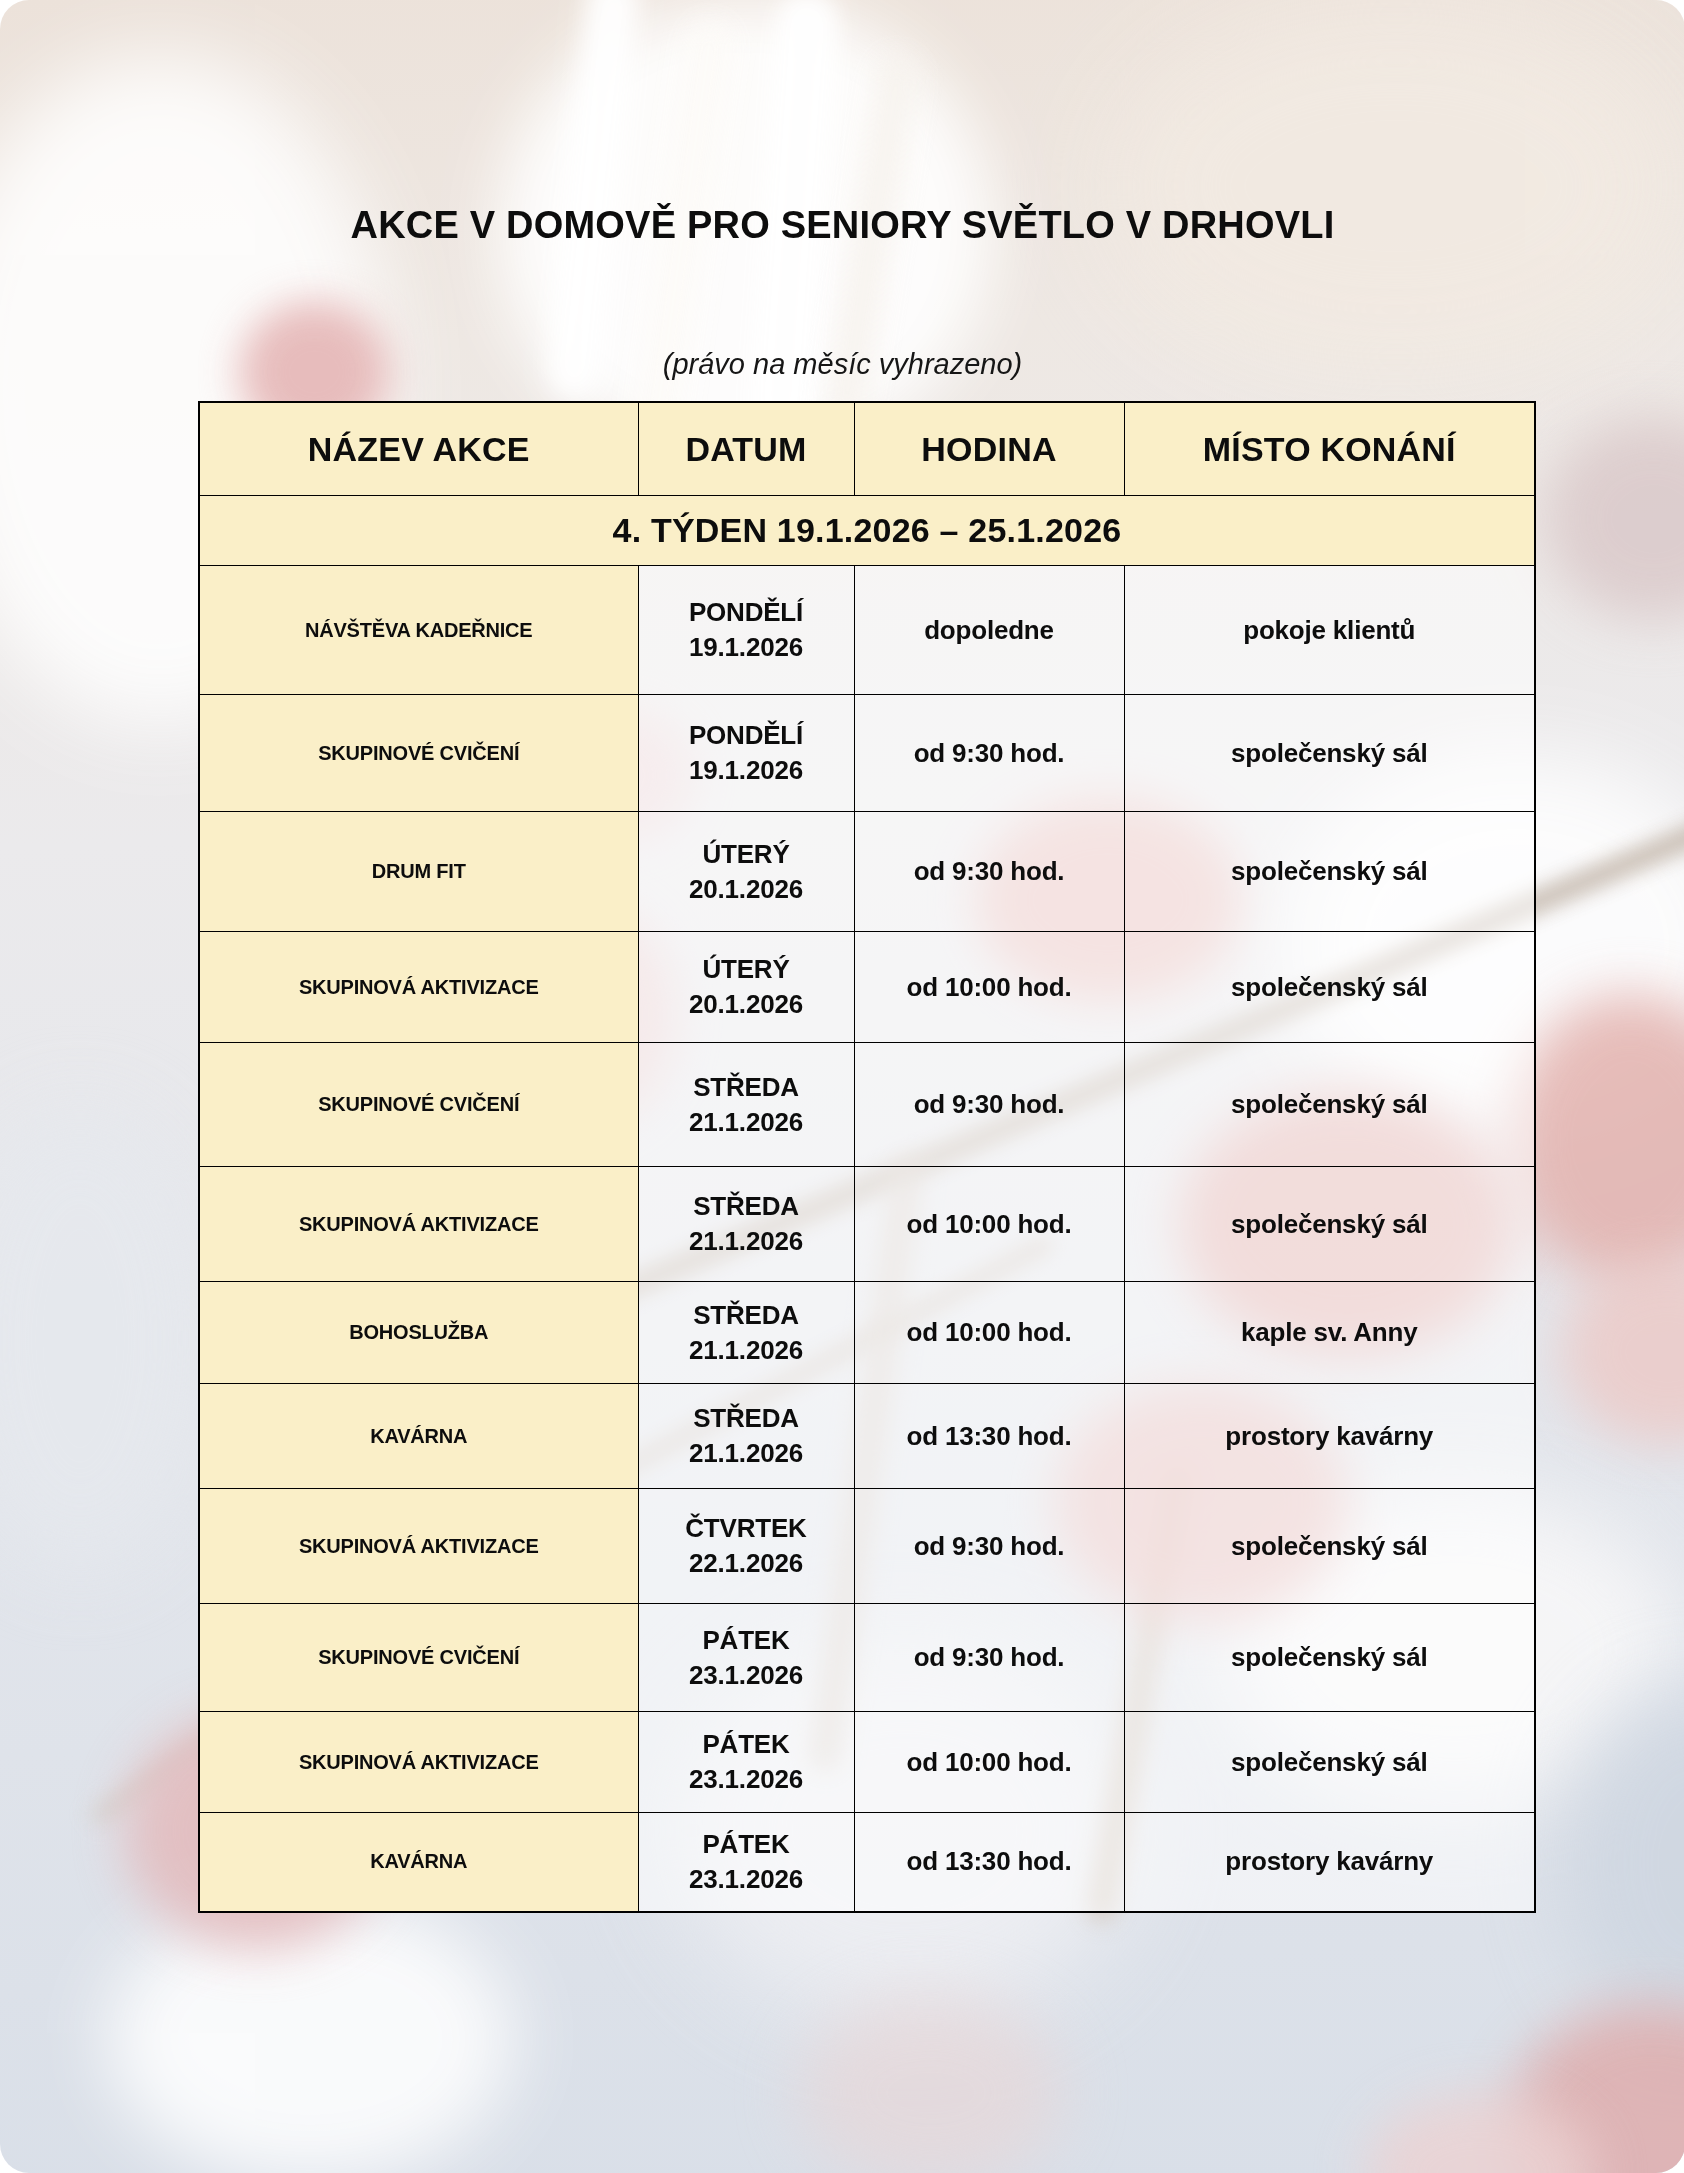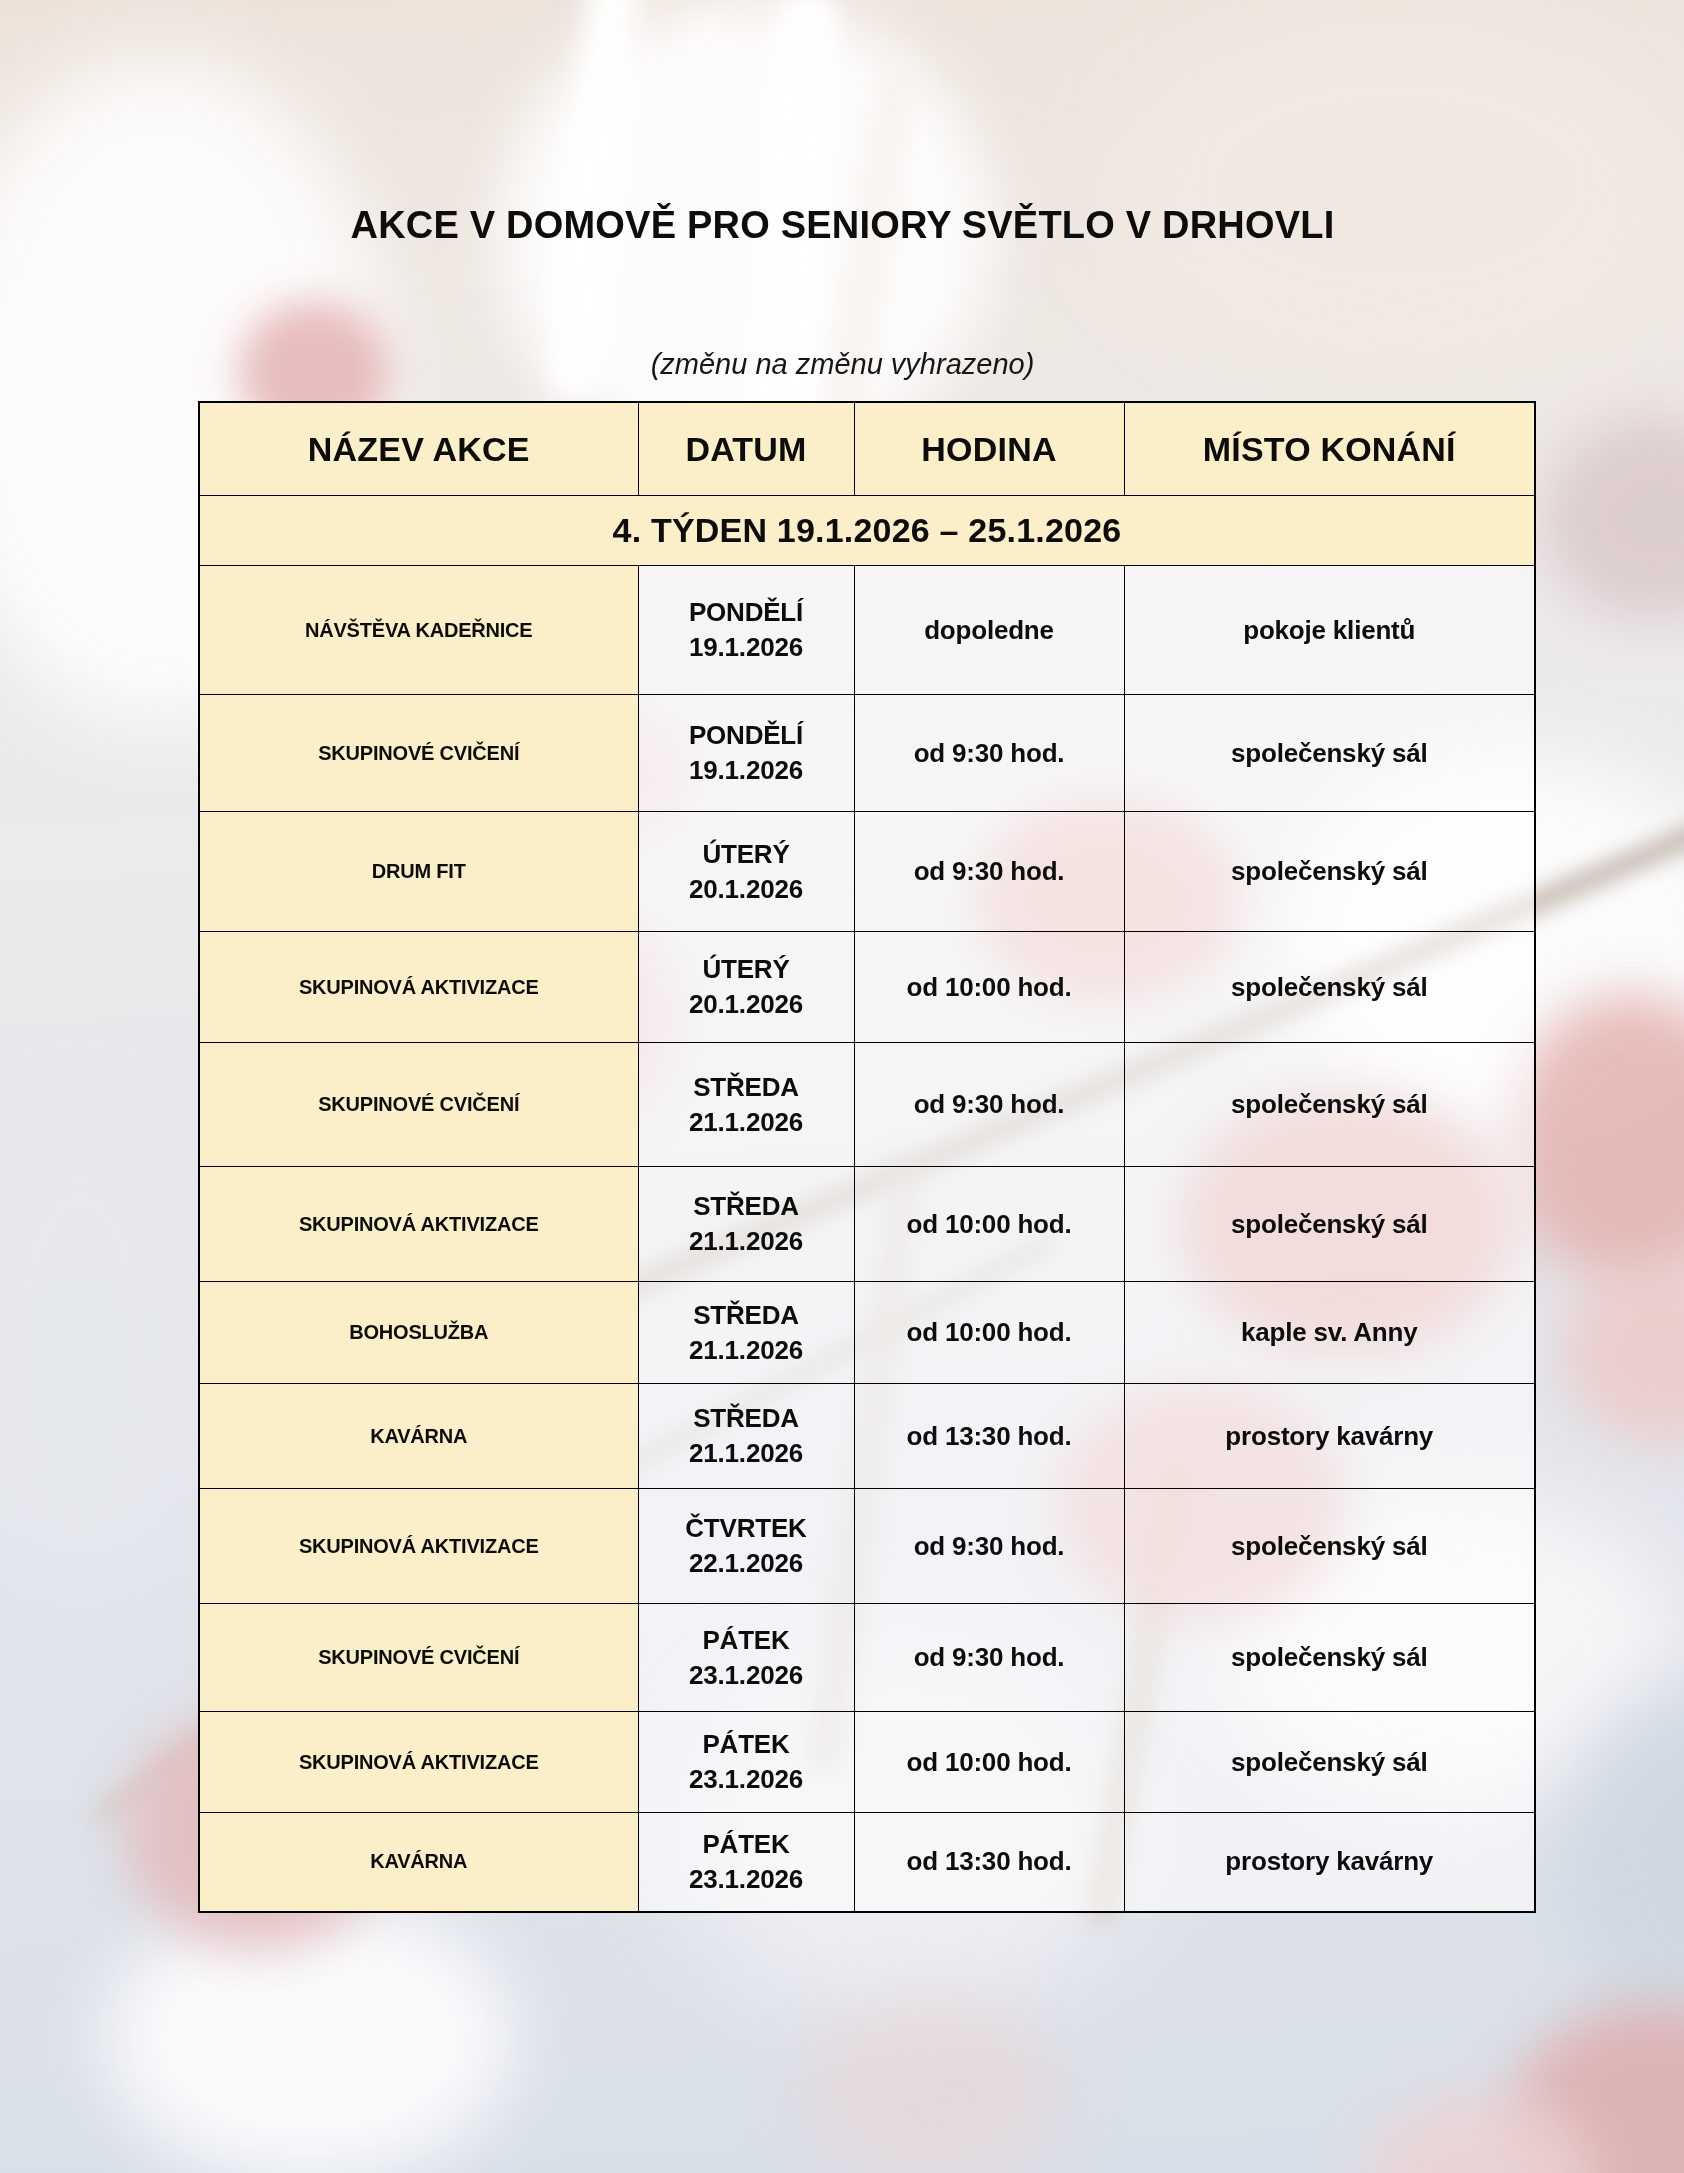--- a/index.html
+++ b/index.html
@@ -4,20 +4,21 @@
 <style>
   html,body{margin:0;padding:0;background:#ffffff;}
   .page{
     position:relative;
     width:1685px;height:2173px;
     overflow:hidden;
     font-family:"Liberation Sans", sans-serif;
     color:var(--text,#0d0d0d);
     background:
       linear-gradient(178deg,#ece2da 0%,#eee8e3 16%,#ebeaec 38%,#e2e5eb 68%,#d9dfe8 100%);
+    border-radius: 29px;
   }
   .bg{position:absolute;inset:0;z-index:0;}
   .blob{position:absolute;border-radius:50%;pointer-events:none;}
   .streak{position:absolute;border-radius:886px;pointer-events:none;}
   .content{position:absolute;inset:0;z-index:1;}
 
   .title{
     position:absolute;top:204px;left:0;width:100%;
     text-align:center;font-size:38px;font-weight:700;letter-spacing:0.2px;
   }
@@ -97,21 +98,21 @@
       <div class="blob" style="left: 124px; top: 1711px; width: 266px; height: 239px; background: rgb(227, 186, 188); filter: blur(25px); opacity: 0.85; transform: rotate(0deg);"></div>
       <div class="blob" style="left: 1507px; top: 2004px; width: 293px; height: 248px; background: rgb(222, 173, 173); filter: blur(26.6px); opacity: 0.85; transform: rotate(0deg);"></div>
       <div class="blob" style="left: 1365px; top: 2093px; width: 231px; height: 160px; background: rgb(236, 210, 210); filter: blur(25px); opacity: 0.8; transform: rotate(0deg);"></div>
       <div class="blob" style="left: 497px; top: 904px; width: 177px; height: 222px; background: rgb(234, 198, 198); filter: blur(23px); opacity: 0.7; transform: rotate(0deg);"></div>
       <div class="blob" style="left: 550px; top: 709px; width: 142px; height: 133px; background: rgb(237, 208, 211); filter: blur(21px); opacity: 0.7; transform: rotate(0deg);"></div>
       <div class="blob" style="left: 798px; top: 1995px; width: 266px; height: 195px; background: rgb(233, 214, 214); filter: blur(31px); opacity: 0.6; transform: rotate(0deg);"></div>
     </div>
 
   <div class="content">
     <div class="title">AKCE V DOMOVĚ PRO SENIORY SVĚTLO V DRHOVLI</div>
-    <div class="note">(změnu na změnu vyhrazeno)</div>
+    <div class="note">(právo na měsíc vyhrazeno)</div>
 
     <table class="events">
       <colgroup>
         <col style="width:439px">
           <col style="width:216px">
           <col style="width:270px">
           <col style="width:411px">
       </colgroup>
       <thead>
         <tr class="colhead">

